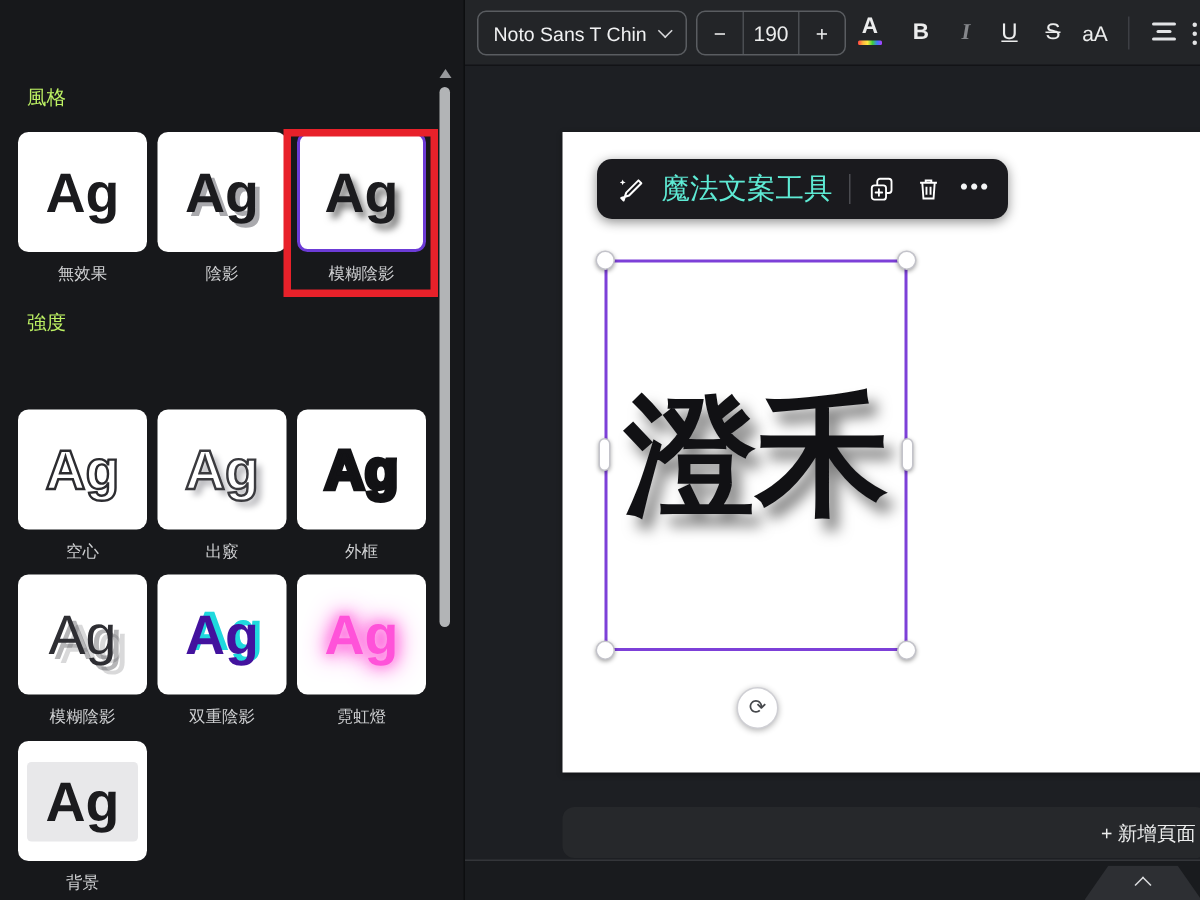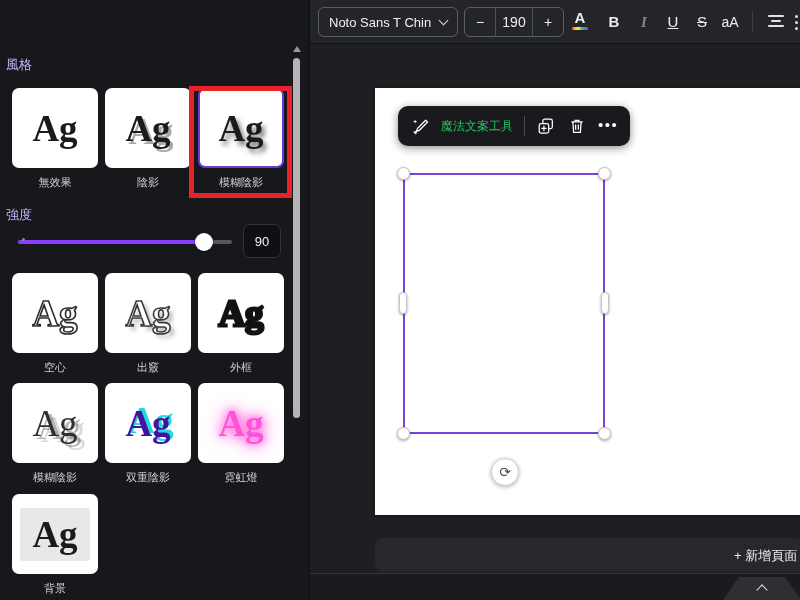--- a/index.html
+++ b/index.html
@@ -6,25 +6,25 @@
   html,body { width:800px; height:600px; overflow:hidden; background:#101113;
     font-family:"Liberation Sans","DejaVu Sans",sans-serif; }
   .stage { position:relative; width:800px; height:600px; }
 
   
   .panel { position:absolute; left:0; top:0; width:310px; height:600px;
     background:#17181b; color:#e8e9ea; overflow:hidden; border-right:1px solid #0d0e10; }
   .panel-header { position:absolute; left:0; top:0; width:310px; height:47px;
     border-bottom:1px solid #2b2c30; }
   .panel-title { position:absolute; left:18px; top:15px; font-size:14px; font-weight:bold; color:#f2f3f4; }
-  .section-label { position:absolute; left:6px; font-size:13px; color:#c4b5fd; }
+  .section-label { position:absolute; left:18px; font-size:13px; color:#bef264; }
   .lbl-style { top:56px; }
   .lbl-intensity { top:206px; }
 
-  .tile-row { position:absolute; left:12px; width:272px; display:flex; gap:7px;font-family:Liberation Serif, serif; }
+  .tile-row { position:absolute; left:12px; width:272px; display:flex; gap:7px; }
   .row1 { top:88px; } .row2 { top:273px; } .row3 { top:383px; } .row4 { top:494px; }
   .tile-cell { width:86px; display:flex; flex-direction:column; align-items:center; }
   .tile { width:86px; height:80px; background:#ffffff; border-radius:7px;
     display:flex; align-items:center; justify-content:center; overflow:hidden; cursor:pointer; }
   .tile-label { margin-top:7px; font-size:11px; color:#cfd0d2; white-space:nowrap; }
   .tile.selected { border:2px solid #6c3bd6; }
 
   .ag { font-size:37px; font-weight:bold; color:#1b1b1e; line-height:1; }
   .fx-shadow .ag { text-shadow:3px 3px 0 #a9a9ad; }
   .fx-blur .ag { text-shadow:3px 4px 5px rgba(0,0,0,.55); }
@@ -100,21 +100,21 @@
 
   
   .canvas { position:absolute; left:310px; top:44px; width:490px; height:556px;
     background:#1d1f23; overflow:hidden; }
   .page { position:absolute; left:65px; top:44px; width:430px; height:427px;
     background:#ffffff; box-shadow:0 1px 4px rgba(0,0,0,.45); }
 
   .ctx-toolbar { position:absolute; left:88px; top:62px; height:40px;
     background:#1a1a1e; border-radius:10px; box-shadow:0 2px 8px rgba(0,0,0,.45);
     display:inline-flex; align-items:center; padding:0 12px; gap:11px; z-index:8; color:#f2f3f4; }
-  .ctx-label { font-size:12px; color:#22c55e; white-space:nowrap; cursor:pointer; }
+  .ctx-label { font-size:19px; color:#5eead4; white-space:nowrap; cursor:pointer; }
   .ctx-sep { width:1px; height:20px; background:#4a4b50; }
   .ctx-icon { width:20px; height:20px; display:flex; align-items:center; justify-content:center; cursor:pointer; }
   .ctx-dots { font-size:15px; letter-spacing:1.5px; color:#f4f5f6; cursor:pointer; padding-bottom:4px; }
 
   .sel-box { position:absolute; left:93px; top:129px; width:202px; height:261px;
     border:2px solid #7d40d8; z-index:4; pointer-events:none; }
   .canvas-text { position:absolute; left:93px; top:129px; width:202px; height:261px;
     display:flex; flex-direction:column; align-items:center; justify-content:center;
     z-index:3; cursor:move; }
   .canvas-text .line { font-size:88px; line-height:124px; font-weight:bold; color:#111114;
@@ -168,28 +168,20 @@
       <div class="tile-cell">
         <div class="tile fx-blur selected">
           <span class="ag">Ag</span>
         </div>
         <div class="tile-label">模糊陰影</div>
       </div>
     </div>
     <div class="red-annotation"></div>
 
     <div class="section-label lbl-intensity">強度</div>
-    <div class="slider-row">
-      <div class="slider-track">
-        <div class="slider-fill"></div>
-        <div class="slider-tick"></div>
-        <div class="slider-thumb"></div>
-      </div>
-      <div class="value-box">90</div>
-    </div>
 
     <div class="tile-row row2">
       <div class="tile-cell">
         <div class="tile fx-hollow">
           <span class="ag">Ag</span>
         </div>
         <div class="tile-label">空心</div>
       </div>
       <div class="tile-cell">
         <div class="tile fx-splice">
@@ -303,20 +295,21 @@
           <path d="M4.5 6.5h15"></path>
             <path d="M9.5 6V4.5h5V6"></path>
           <path d="M6.5 6.5l1 14h9l1-14"></path>
             <path d="M10.2 10v7M13.8 10v7"></path>
         </svg>
       </span>
       <span class="ctx-dots">•••</span>
     </div>
 
     <div class="canvas-text">
+      <div class="line">澄禾</div>
     </div>
     <div class="sel-box"></div>
     <div class="handle h-corner h-tl"></div>
     <div class="handle h-corner h-tr"></div>
     <div class="handle h-corner h-bl"></div>
     <div class="handle h-corner h-br"></div>
     <div class="handle h-side h-ml"></div>
     <div class="handle h-side h-mr"></div>
     <div class="rotate-handle">
       <span class="rotate-glyph">⟳</span>

